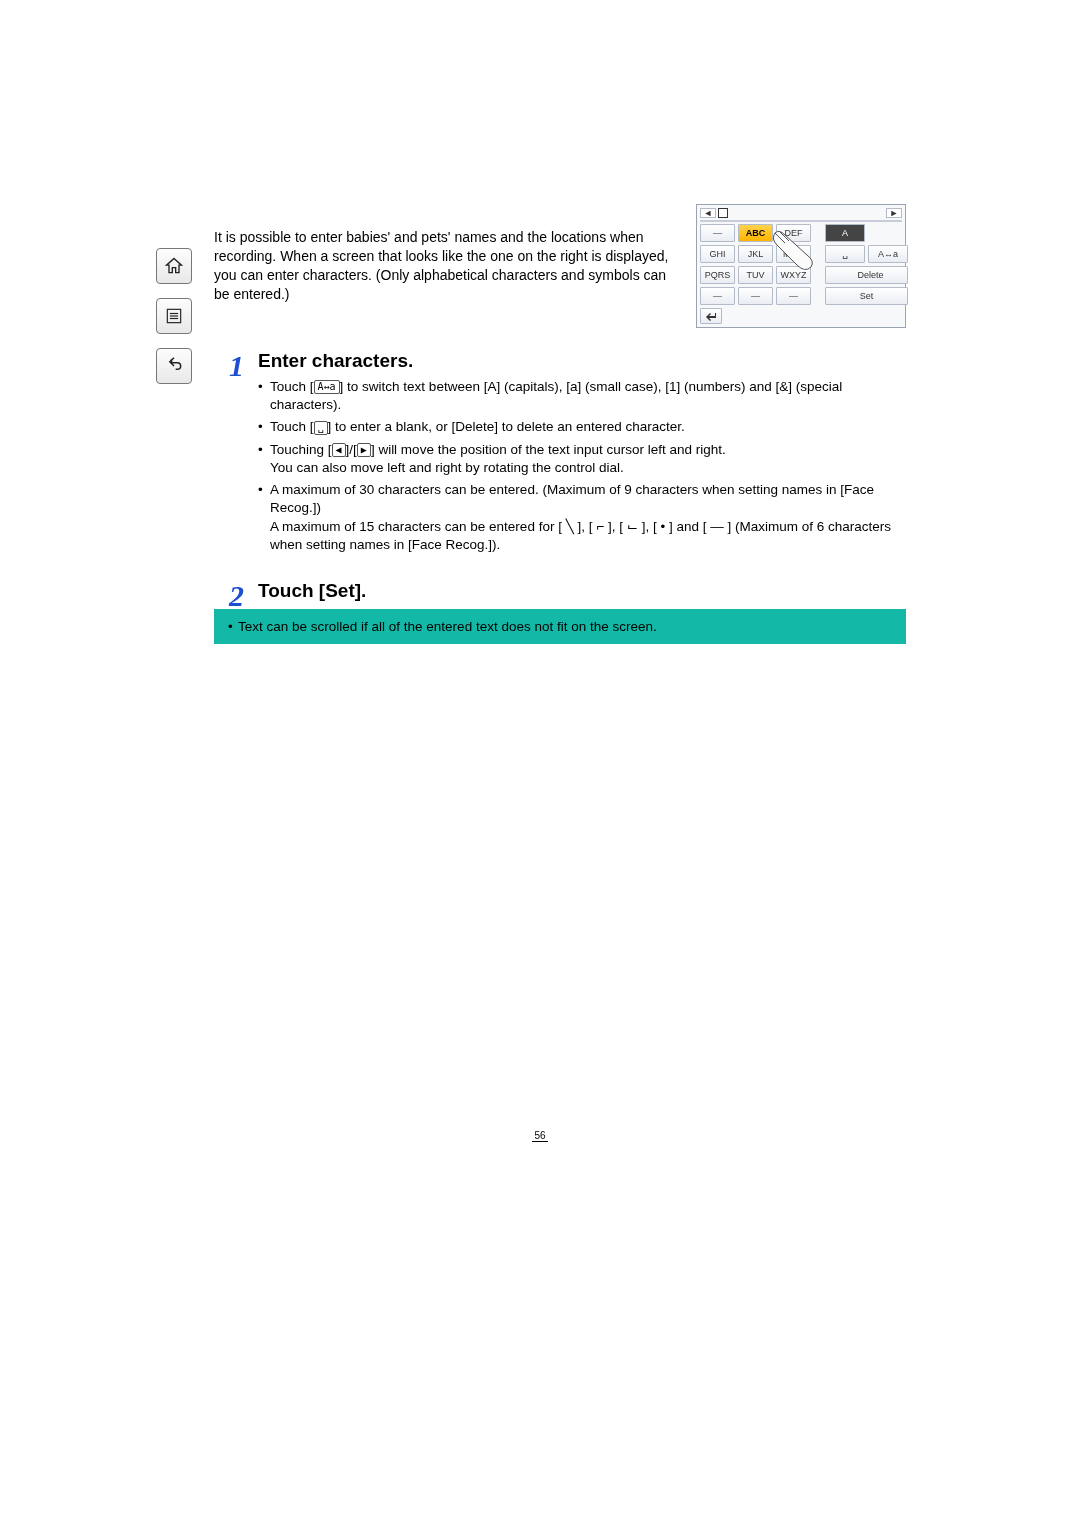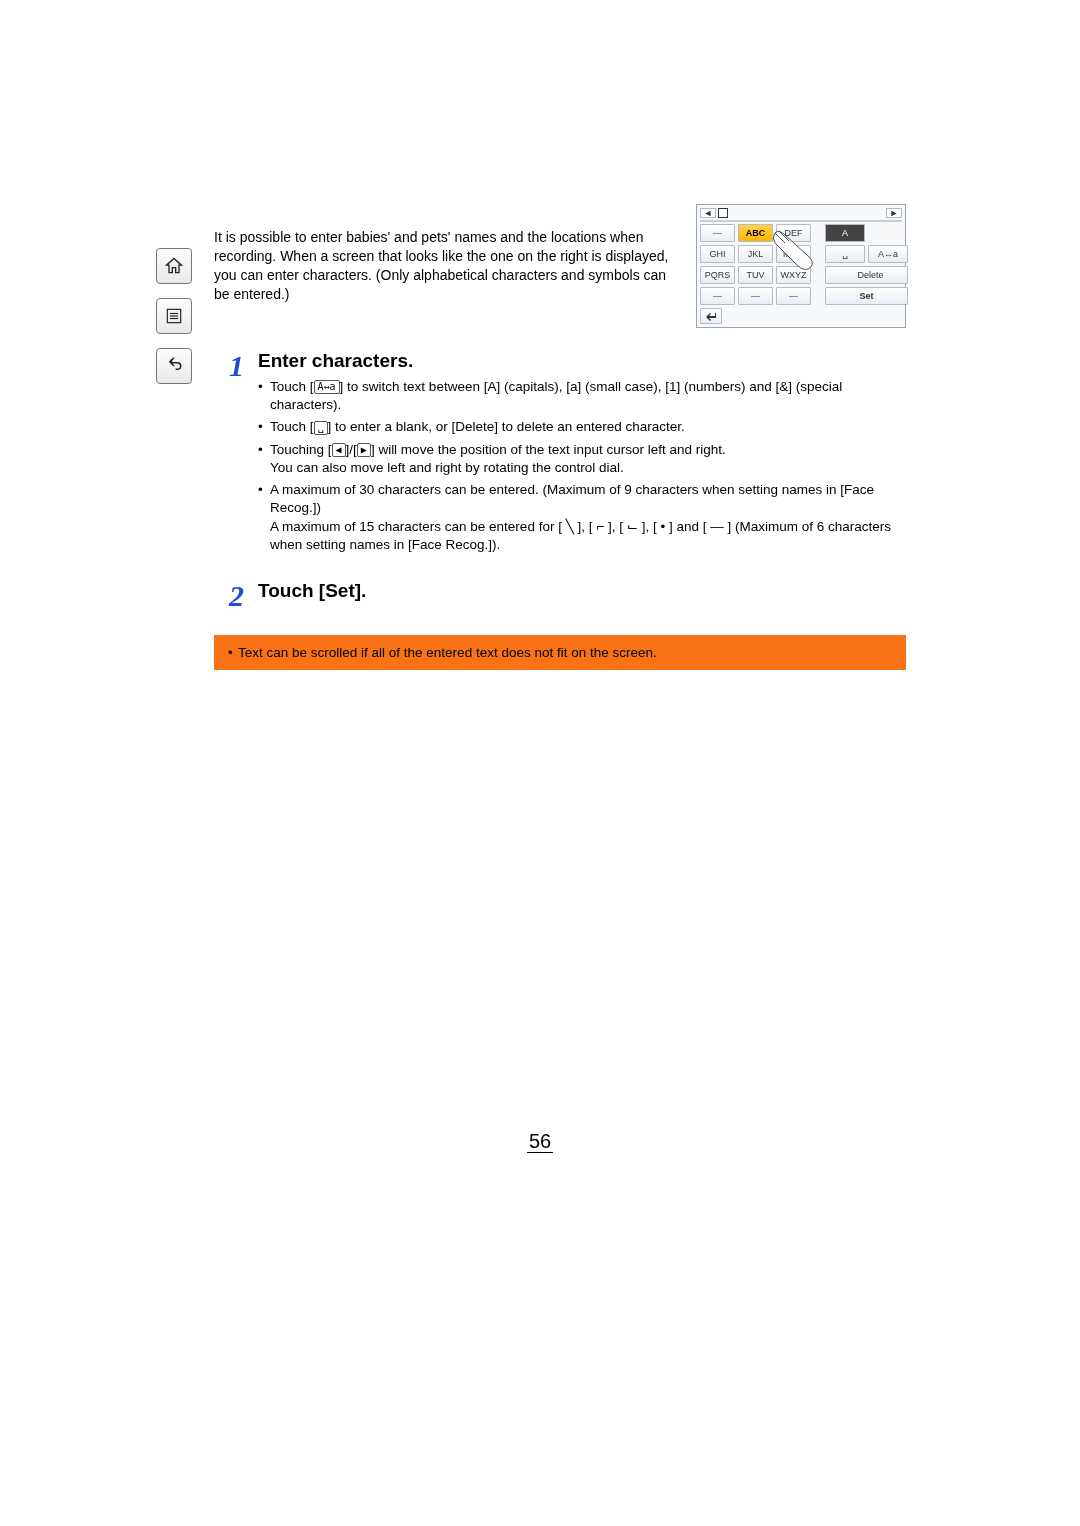--- a/index.html
+++ b/index.html
@@ -179,33 +179,32 @@
     padding:0 3px;
     font-size:10px;
     line-height:12px;
     vertical-align:middle;
     background:#fff;
     min-width:12px;
     text-align:center;
     font-family: monospace;
   }
   .notebox {
-    background: #f97316;
-    margin-top: 26px;
+    background: #14b8a6;
     padding: 10px 14px;
     font-size:13.5px;
   }
   .notebox span.bul { display:inline-block; width:10px; }
   .pagenum {
     position:absolute;
     left:0;
     right:0;
     top: 1130px;
     text-align:center;
-    font-size:20px;
+    font-size:10px;
   }
   .pagenum span { border-bottom:1px solid #000; padding:0 2px; }
 </style>
 </head>
 <body>
 
 <div class="sidebar">
   <div class="sidebar-btn">
     <svg viewBox="0 0 24 24">
         <path d="M12 3l9 8h-3v9h-4v-6h-4v6H6v-9H3z" fill="none" stroke="#222" stroke-width="1.6"></path>
@@ -261,21 +260,21 @@
             <div class="kp-cell">PQRS</div>
             <div class="kp-cell">TUV</div>
             <div class="kp-cell">WXYZ</div>
             <div class="kp-gap"></div>
             <div class="kp-cell" style="grid-column: span 2; padding-left: 8px;">Delete</div>
 
             <div class="kp-cell dash">—</div>
             <div class="kp-cell dash">—</div>
             <div class="kp-cell dash">—</div>
             <div class="kp-gap"></div>
-            <div class="kp-cell" style="grid-column: span 2; font-weight: bold;">Set</div>
+            <div class="kp-cell" style="grid-column: span 2;">Set</div>
           </div>
           <div class="kp-bottom">
             <div class="kp-return">
               <svg width="12" height="10" viewBox="0 0 24 20">
                   <path d="M20 4v6H8l4-4-2-2-8 8 8 8 2-2-4-4h14V4z" fill="#333"></path>
                 </svg>
             </div>
           </div>
         </div>
         <svg class="hand-svg" width="46" height="52" viewBox="0 0 46 52">

